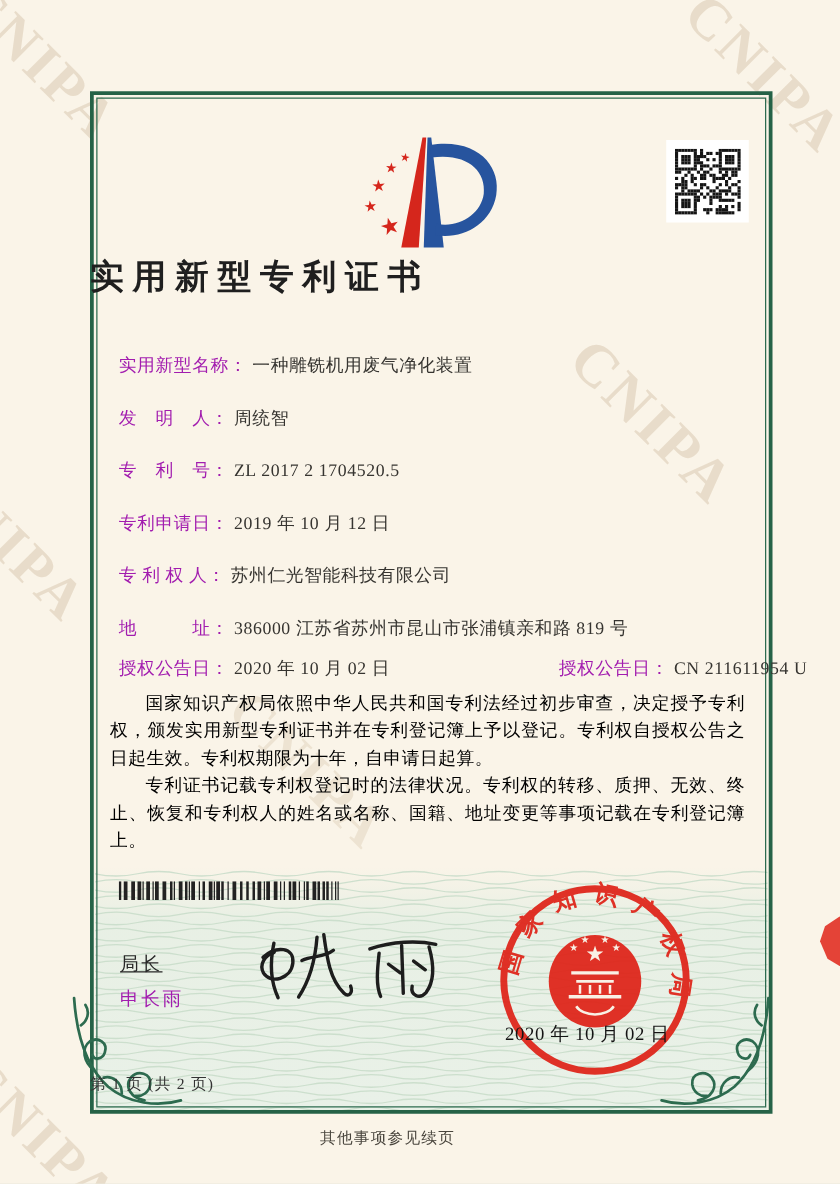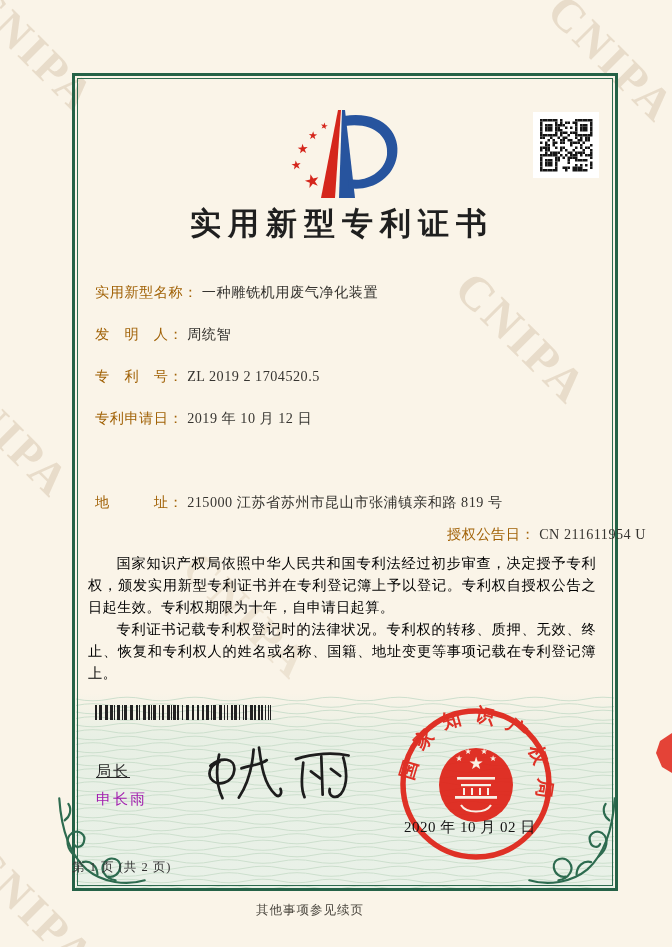--- a/index.html
+++ b/index.html
@@ -28,27 +28,27 @@
   #cert-no{position:absolute;left:88px;top:114px;z-index:4;font-size:14.5px;
            letter-spacing:1.5px;color:#3a3a3a;}
   #qr-box{position:absolute;left:533px;top:112px;width:66px;height:66px;background:#fff;z-index:4;}
   #qr{position:absolute;left:7px;top:7px;}
   #qr rect{fill:#151515;}
 
   
   #logo{position:absolute;left:285px;top:100px;width:120px;height:105px;z-index:4;}
   .logo-star{position:absolute;z-index:5;color:#d5261c;line-height:1;pointer-events:none;}
 
-  #title{position:absolute;left:72px;top:203px;width:540px;z-index:4;text-align:center;
-         font-size:31px;font-weight:bold;letter-spacing:7px;color:#1f1f1f;}
+  #title{position:absolute;left:72px;top:203px;width:540px;z-index:4;text-align:left;
+         font-size:27px;font-weight:bold;letter-spacing:7px;color:#1f1f1f;}
 
   
   .field-row{position:absolute;left:95px;z-index:4;font-size:14.2px;color:#363430;
              letter-spacing:.5px;white-space:nowrap;}
-  .field-label{color:#a16207;}
+  .field-label{color:#a21caf;}
   .field-value{margin-left:4px;text-align:center;}
   #grant-no-field{position:absolute;left:352px;top:0;}
 
   
   #body-text{position:absolute;left:88px;top:552px;width:508px;z-index:4;font-size:14.2px;
              line-height:22px;letter-spacing:.4px;color:#000000;text-align:justify;}
   #body-text p{margin:0;text-indent:2em;}
 
   
   #barcode{position:absolute;left:95px;top:705px;z-index:4;}
@@ -390,29 +390,33 @@
 
   <div id="title">实用新型专利证书</div>
 
   <div class="field-row" style="top:283px">
     <span class="field-label">实用新型名称：</span><span class="field-value">一种雕铣机用废气净化装置</span>
   </div>
   <div class="field-row" style="top:325px">
     <span class="field-label">发　明　人：</span><span class="field-value">周统智</span>
   </div>
   <div class="field-row" style="top:367px">
-    <span class="field-label">专　利　号：</span><span class="field-value">ZL 2019 2 1704520.5</span>
+    <span class="field-label">专　利　号：</span><span class="field-value">ZL 2017 2 1704520.5</span>
   </div>
   <div class="field-row" style="top:409px">
     <span class="field-label">专利申请日：</span><span class="field-value">2019 年 10 月 12 日</span>
   </div>
+  <div class="field-row" style="top:451px">
+    <span class="field-label">专 利 权 人：</span><span class="field-value">苏州仁光智能科技有限公司</span>
+  </div>
   <div class="field-row" style="top:493px">
-    <span class="field-label">地　　　址：</span><span class="field-value">215000 江苏省苏州市昆山市张浦镇亲和路 819 号</span>
+    <span class="field-label">地　　　址：</span><span class="field-value">386000 江苏省苏州市昆山市张浦镇亲和路 819 号</span>
   </div>
   <div class="field-row" style="top:525px;width:500px">
+    <span><span class="field-label">授权公告日：</span><span class="field-value">2020 年 10 月 02 日</span></span>
     <span id="grant-no-field"><span class="field-label">授权公告日：</span><span class="field-value">CN 211611954 U</span></span>
   </div>
 
   <div id="body-text">
     <p>国家知识产权局依照中华人民共和国专利法经过初步审查，决定授予专利权，颁发实用新型专利证书并在专利登记簿上予以登记。专利权自授权公告之日起生效。专利权期限为十年，自申请日起算。</p>
     <p>专利证书记载专利权登记时的法律状况。专利权的转移、质押、无效、终止、恢复和专利权人的姓名或名称、国籍、地址变更等事项记载在专利登记簿上。</p>
   </div>
 
   <svg id="barcode" width="178" height="15">
       <rect x="0" y="0" width="2" height="15"></rect>

